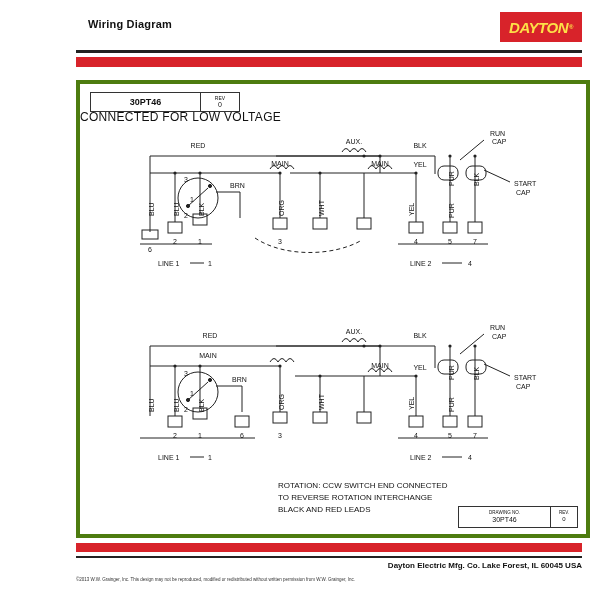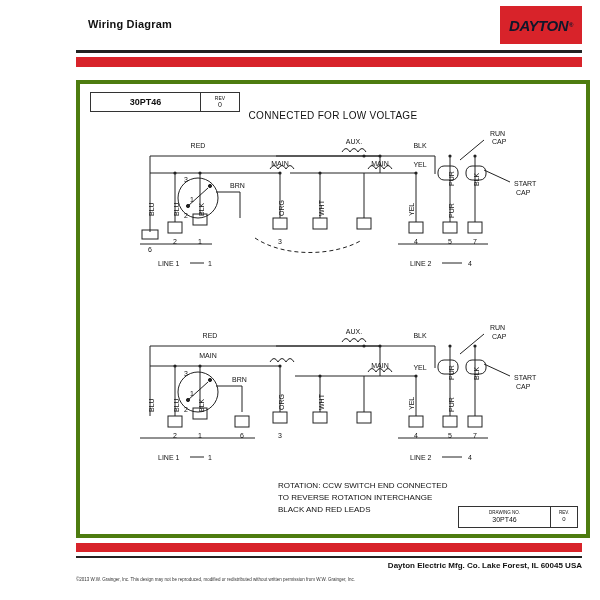--- a/index.html
+++ b/index.html
@@ -26,25 +26,25 @@
     position: absolute;
     left: 88px;
     top: 18px;
     font-size: 11px;
     font-weight: bold;
     letter-spacing: 0.2px;
   }
   .logo {
     position: absolute;
     right: 18px;
-    top: 6px;
+    top: 12px;
     width: 82px;
-    height: 38px;
+    height: 30px;
     background: #d8232a;
-    color: #0f172a;
+    color: #fde047;
     font-size: 15px;
     font-weight: bold;
     font-style: italic;
     letter-spacing: -0.5px;
     display: flex;
     align-items: center;
     justify-content: center;
   }
   .logo .reg {
     font-size: 6px;
@@ -107,22 +107,22 @@
     align-items: center;
     justify-content: center;
     line-height: 1;
   }
   .titleblock .rev .lbl { font-size: 5px; }
   .titleblock .rev .val { font-size: 7px; }
 
   .section-title {
     position: absolute;
     width: 100%;
-    text-align: center;
-    font-size: 10px;
+    text-align: left;
+    font-size: 12px;
     letter-spacing: 0.3px;
   }
 
   
   .notes {
     position: absolute;
     left: 198px;
     top: 396px;
     font-size: 8px;
     line-height: 12px;

